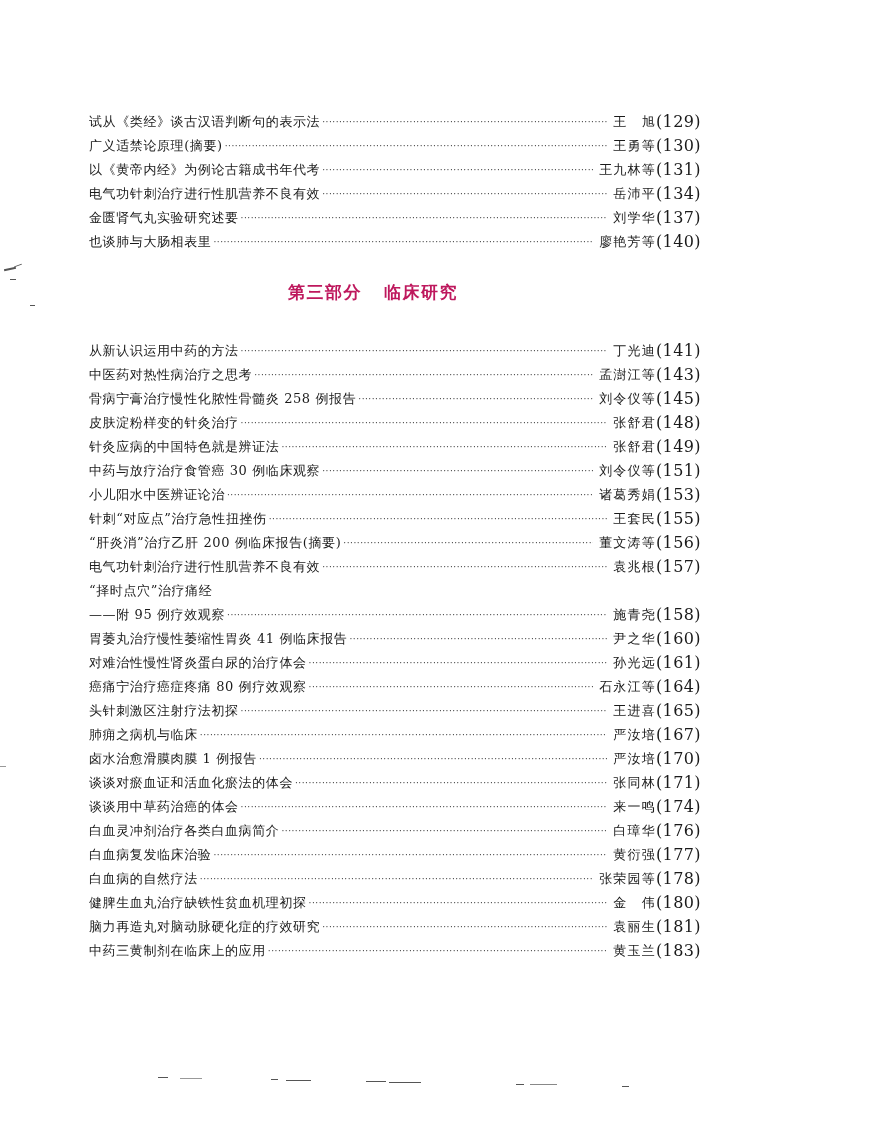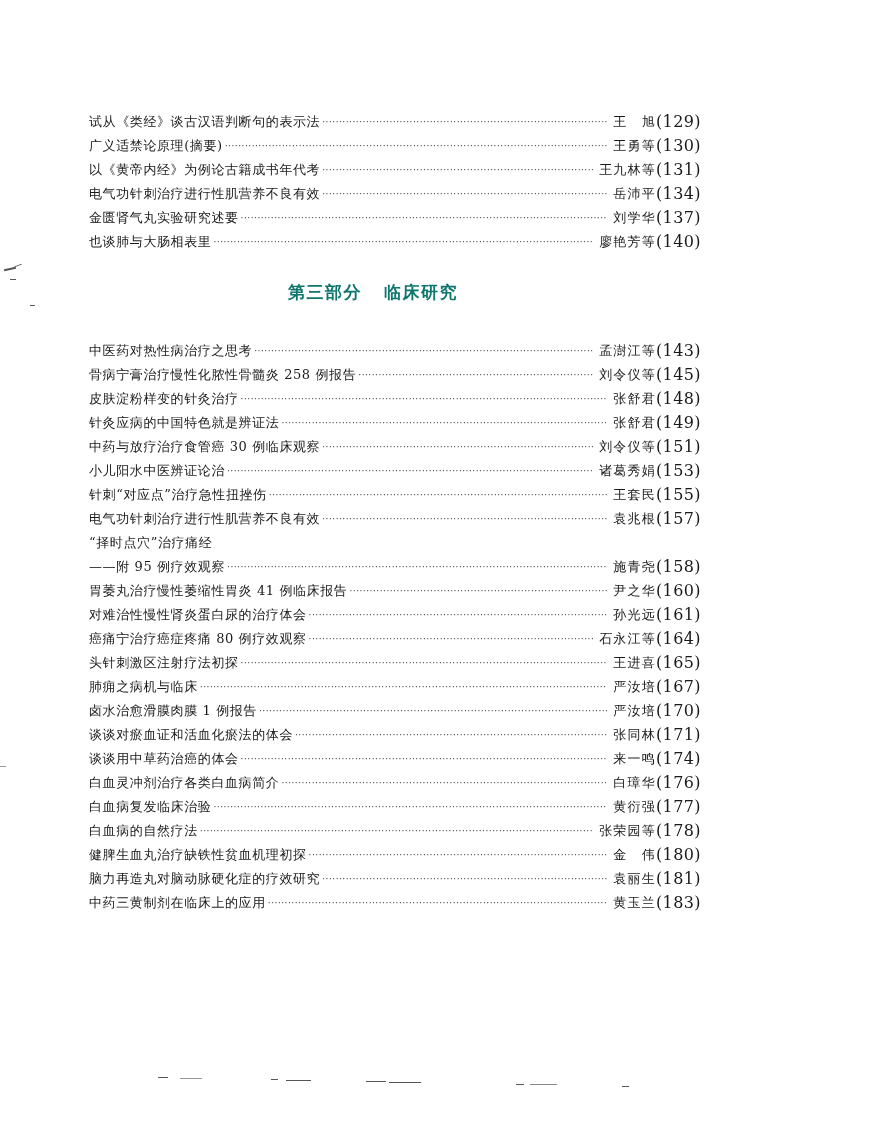--- a/index.html
+++ b/index.html
@@ -10,21 +10,21 @@
            font-size:13px; line-height:16px; white-space:nowrap; }
   .entry .title { flex:0 0 auto; padding-right:2px; letter-spacing:0.6px;margin-top:12px; }
   .entry .leader { flex:1 1 auto; overflow:hidden; font-size:9px; letter-spacing:0.5px;
                    color:#333; line-height:14px; margin-bottom:1px; }
   .entry .leader::before { content:"··································································································································································"; }
   .entry .author { flex:0 0 auto; padding-left:6px; letter-spacing:1.2px; }
   .entry .page { flex:0 0 auto; font-size:16px; letter-spacing:0.4px; }
   .entry.noleader .leader { visibility:hidden; }
   .section-title { position:absolute; top:281px; left:0; width:746px; text-align:center;
                    font-family:"DejaVu Sans", "Liberation Sans", sans-serif; font-size:17px;
-                   font-weight:bold; letter-spacing:1.5px; color:#0f766e; }
+                   font-weight:bold; letter-spacing:1.5px; color:#be185d; }
   .section-title .gap { display:inline-block; width:22px; }
   .smudge { position:absolute; background:#555; height:1px; }
 </style>
 </head>
 <body>
 
 <div class="toc" style="top:106px;">
   <div class="entry">
       <span class="title">试从《类经》谈古汉语判断句的表示法</span>
       <span class="leader"></span>
@@ -62,20 +62,26 @@
       <span class="page">(140)</span>
     </div>
 </div>
 
 <div class="section-title">
   <span>第三部分</span><span class="gap"></span><span>临床研究</span>
 </div>
 
 <div class="toc" style="top:335px;">
   <div class="entry">
+      <span class="title">从新认识运用中药的方法</span>
+      <span class="leader"></span>
+      <span class="author">丁光迪</span>
+      <span class="page">(141)</span>
+    </div>
+  <div class="entry">
       <span class="title">中医药对热性病治疗之思考</span>
       <span class="leader"></span>
       <span class="author">孟澍江等</span>
       <span class="page">(143)</span>
     </div>
   <div class="entry">
       <span class="title">骨病宁膏治疗慢性化脓性骨髓炎 258 例报告</span>
       <span class="leader"></span>
       <span class="author">刘令仪等</span>
       <span class="page">(145)</span>
@@ -102,20 +108,26 @@
       <span class="title">小儿阳水中医辨证论治</span>
       <span class="leader"></span>
       <span class="author">诸葛秀娟</span>
       <span class="page">(153)</span>
     </div>
   <div class="entry">
       <span class="title">针刺“对应点”治疗急性扭挫伤</span>
       <span class="leader"></span>
       <span class="author">王套民</span>
       <span class="page">(155)</span>
+    </div>
+  <div class="entry">
+      <span class="title">“肝炎消”治疗乙肝 200 例临床报告(摘要)</span>
+      <span class="leader"></span>
+      <span class="author">董文涛等</span>
+      <span class="page">(156)</span>
     </div>
   <div class="entry">
       <span class="title">电气功针刺治疗进行性肌营养不良有效</span>
       <span class="leader"></span>
       <span class="author">袁兆根</span>
       <span class="page">(157)</span>
     </div>
   <div class="entry noleader">
       <span class="title">“择时点穴”治疗痛经</span>
       <span class="leader"></span>

